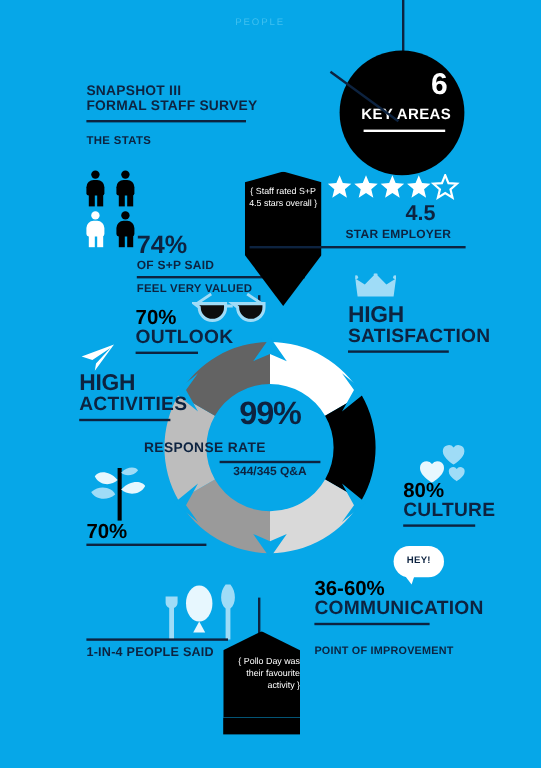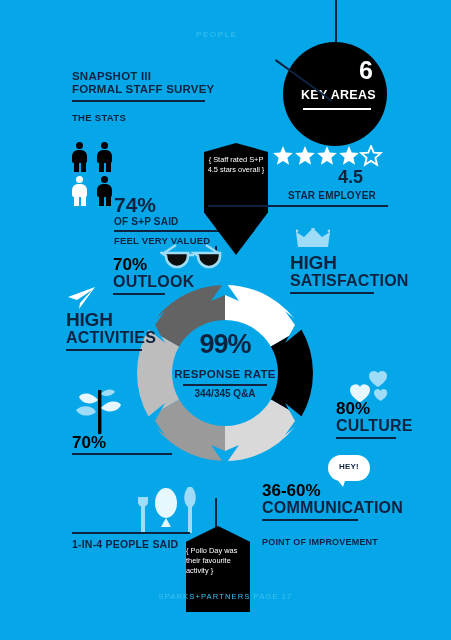--- a/index.html
+++ b/index.html
@@ -12,21 +12,21 @@
   }
   #stage{position:absolute;left:0;top:0;width:451px;height:640px;}
   .abs{position:absolute;}
 
   
   .navy{color:#0d2340;}
   .ttl{font-weight:bold;letter-spacing:.2px;}
 
   
   #watermark{
-    left:196px;top:30px;
+    left:196px;top:14px;
     font-size:8px;letter-spacing:1.6px;
     color:#3fc0f0;font-weight:normal;
   }
 
   
   #top-line{left:335px;top:0;width:2px;height:44px;background:#0d2340;}
   #diag-line{
     left:262px;top:100px;width:70px;height:2px;background:#0d2340;
     transform:rotate(36deg);transform-origin:right center;
   }
@@ -88,21 +88,21 @@
   #star-rule{left:208px;top:205px;width:180px;height:2px;background:#0d2340;}
 
   
   #donut{left:120px;top:258px;width:210px;height:230px;}
 
   #centre-pct{
     position:absolute;left:0;top:66px;width:210px;text-align:center;
     font-size:27px;font-weight:bold;line-height:41px;color:#0d2340;letter-spacing:-1px;
   }
   #centre-lbl{
-    position:absolute;left:0;top:110px;width:210px;text-align:center;
+    position:absolute;left:0;top:110px;width:210px;text-align:left;
     font-size:11.5px;font-weight:bold;color:#0d2340;letter-spacing:.3px;
   }
   #centre-rule{position:absolute;left:63px;top:126px;width:84px;height:2px;background:#0d2340;}
   #centre-sub{
     position:absolute;left:0;top:130px;width:210px;text-align:center;
     font-size:10px;font-weight:bold;color:#0d2340;
   }
 
   
   .sat .pct{font-size:17px;font-weight:bold;line-height:17px;color:#000000;}
@@ -147,21 +147,21 @@
 
   
   #bot-rule{left:72px;top:532px;width:118px;height:2px;background:#0d2340;}
   #bot-lbl{left:72px;top:538px;font-size:10.5px;font-weight:bold;letter-spacing:.2px;color:#0d2340;}
   #pin2{
     left:186px;top:526px;width:64px;height:72px;
     background:#000;
     clip-path:polygon(0% 22%, 50% 0%, 100% 22%, 100% 100%, 0% 100%);
   }
   #pin2 .txt{
-    position:absolute;left:0;top:20px;width:64px;text-align:left;
+    position:absolute;left:0;top:20px;width:64px;text-align:right;
     color:#fff;font-size:7.4px;line-height:10px;
   }
   #bot-bar{left:186px;top:598px;width:64px;height:14px;background:#000;}
   #footer{
     left:0;top:592px;width:451px;text-align:center;
     font-size:7.6px;letter-spacing:1.1px;color:#3fc0f0;
   }
   .pin-stem{left:215px;top:246px;width:2px;height:18px;background:#0d2340;}
   .pin2-stem{left:215px;top:498px;width:2px;height:30px;background:#0d2340;}
 </style>
@@ -365,15 +365,14 @@
   </div>
 
   <div class="abs" id="bot-rule"></div>
   <div class="abs" id="bot-lbl">1-IN-4 PEOPLE SAID</div>
   <div class="abs pin2-stem"></div>
   <div class="abs" id="pin2">
     <div class="txt">{ Pollo Day was their favourite activity }</div>
   </div>
   <div class="abs" id="bot-bar"></div>
 
-  <div class="abs" id="footer">SPARKS+PARTNERS PAGE 17</div>
 
 </div>
 
 </body></html>

